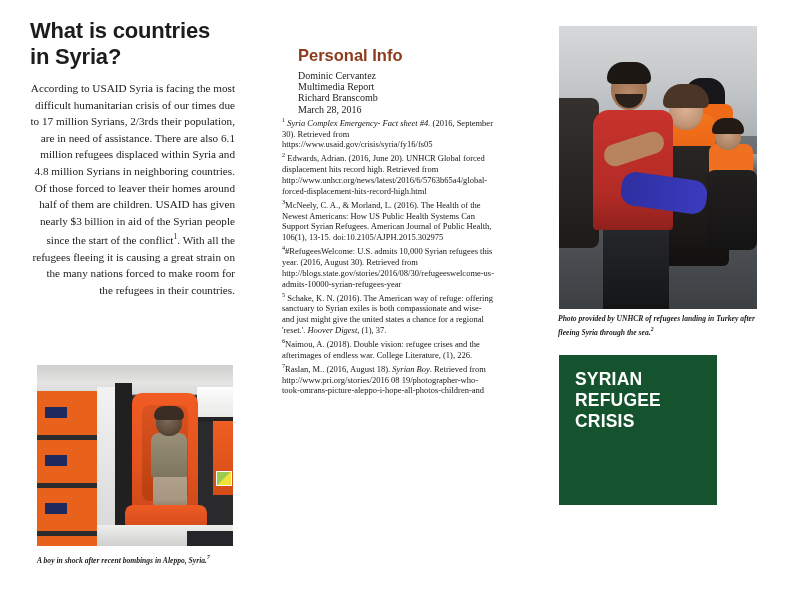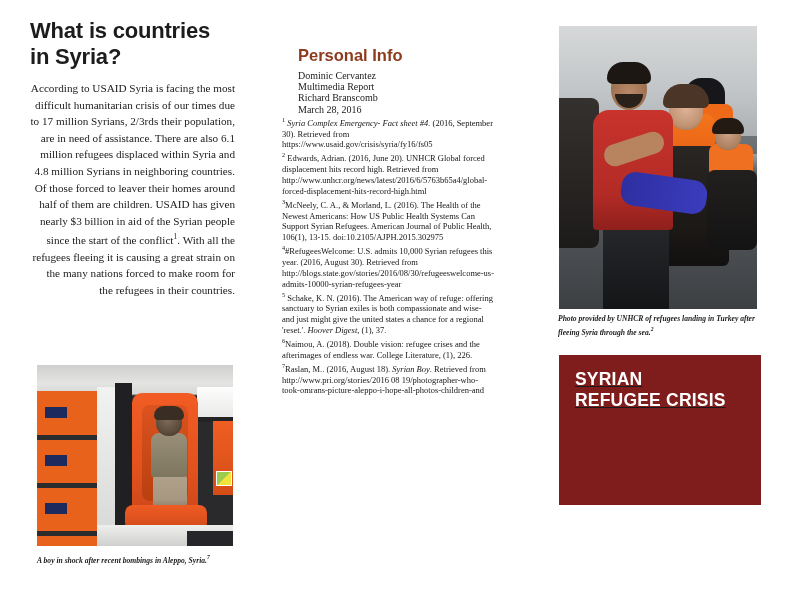--- a/index.html
+++ b/index.html
@@ -300,24 +300,23 @@
   }
   .ps-left-crowd {
     position:absolute; left:0px; top:72px; width:40px; height:150px;
     background: linear-gradient(to bottom,#35312e,#1d1b1a); border-radius: 0 8px 8px 0;
   }
 
   .hero-box {
     position: absolute;
     left: 559px;
     top: 355px;
-    width: 202px;
+    width: 158px;
     height: 150px;
-    background: #7f1d1d;
-    text-decoration: underline;
+    background: #14532d;
   }
   .hero-title {
     font-family: "Liberation Sans", sans-serif;
     font-weight: bold;
     font-size: 17.5px;
     line-height: 21px;
     color: #ffffff;
     margin: 14px 0 0 16px;
     letter-spacing: 0.2px;
   }

